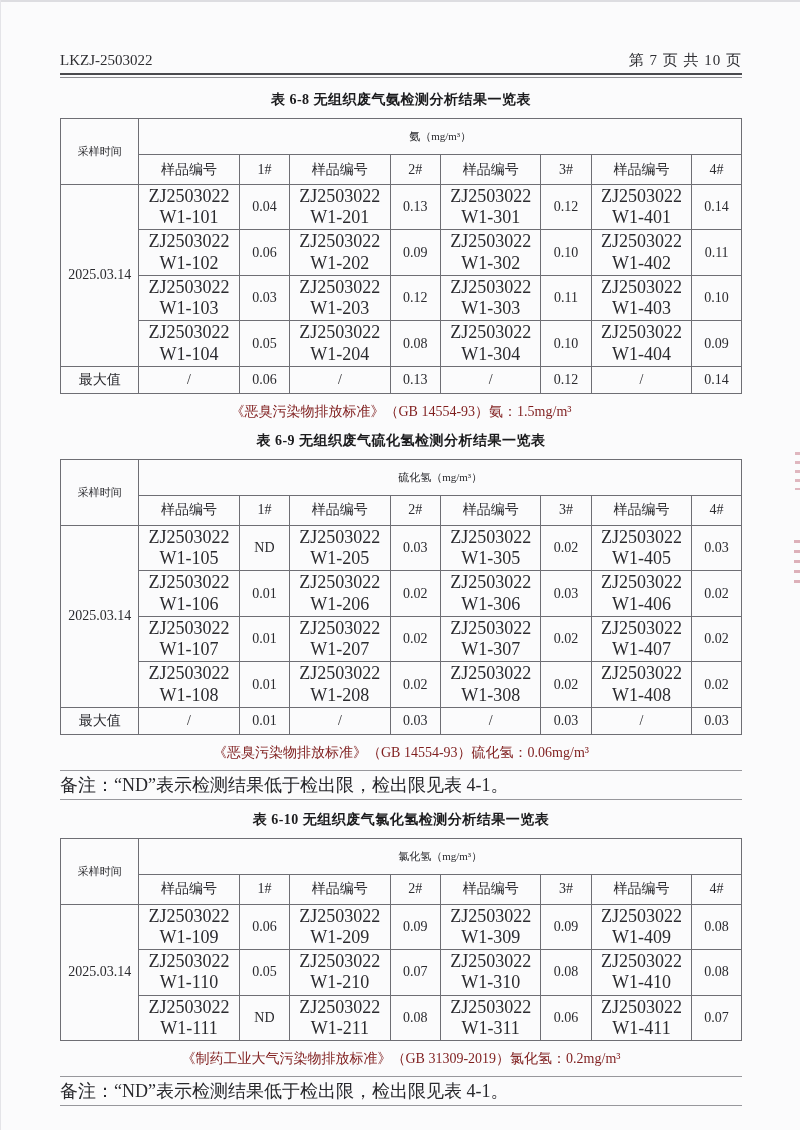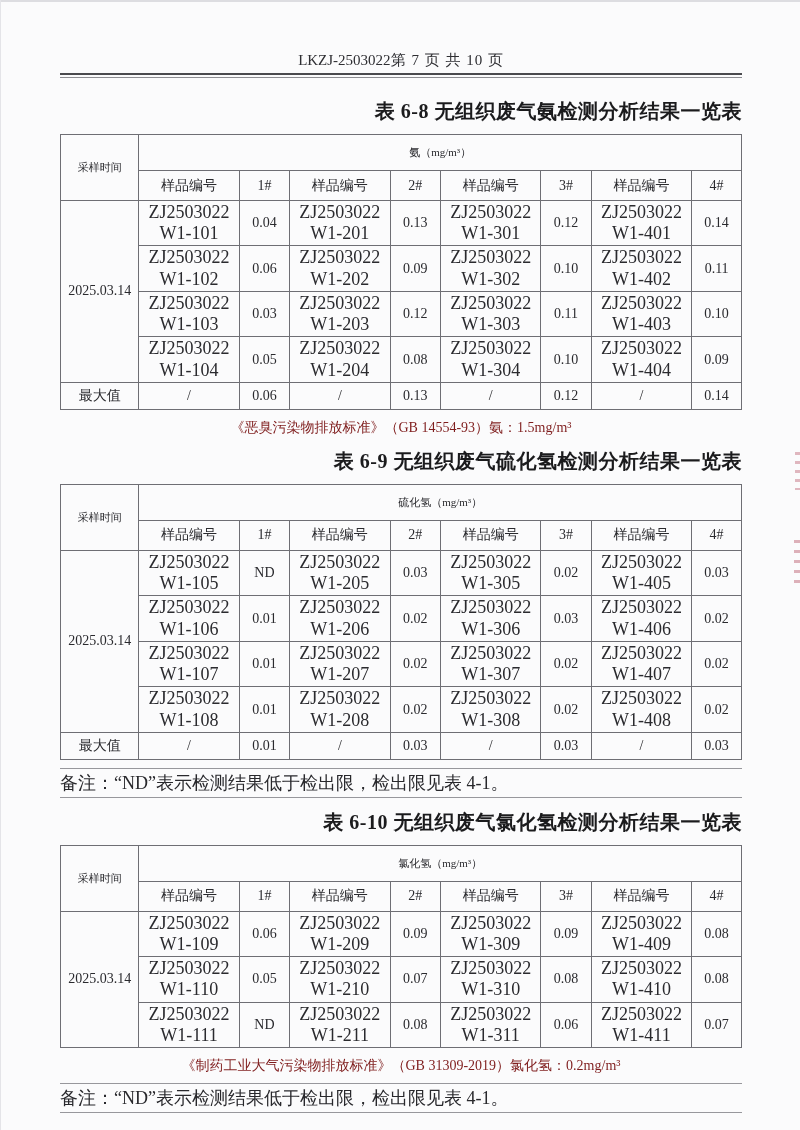--- a/index.html
+++ b/index.html
@@ -7,24 +7,24 @@
     width:800px;height:1130px;
     background:#fbfbfc;
     font-family:"Liberation Serif","DejaVu Serif",serif;
     color:#242424;
     position:relative;
     overflow:hidden;
   }
   .scan-edge-top{position:absolute;top:0;left:0;right:0;height:2px;background:#dddde1;}
   .scan-edge-left{position:absolute;top:0;left:0;bottom:0;width:1px;background:#e4e4e8;}
   .page{padding:50px 58px 0 60px;}
-  .doc-header{display:flex;justify-content:center;align-items:flex-end;font-size:15px;color:#2e2e32;line-height:20px;}
+  .doc-header{display:flex;justify-content:space-between;align-items:flex-end;font-size:15px;color:#2e2e32;line-height:20px;}
   .doc-header .right{letter-spacing:1px;}
   .header-rule{margin-top:3px;height:2px;border-top:2px solid #4a4a4e;border-bottom:1px solid #8d8d92;}
-  .tbl-title{font-size:20px;font-weight:bold;text-align:right;margin:20px 0 9px;letter-spacing:.5px;color:#1b1b1d;}
+  .tbl-title{font-size:14px;font-weight:bold;text-align:center;margin:13px 0 9px;letter-spacing:.5px;color:#1b1b1d;}
   .tbl-title.later{margin-top:11px;}
   table{width:100%;border-collapse:collapse;table-layout:fixed;color:#2a2a2e;}
   td{border:1px solid #6e6e74;text-align:center;vertical-align:middle;font-size:14px;padding:1px 2px;overflow:hidden;}
   tr.h1 td{height:33px;font-size:11px;}
   tr.h2 td{height:27px;}
   tr.dr td{height:35px;}
   tr.dr3 td{height:37px;}
   tr.mx td{height:24px;font-family:Liberation Serif, serif;}
   td.sid{white-space:pre-line;font-size:18px;line-height:1.18;}
   td.c-date{font-size:14px;}
@@ -241,20 +241,21 @@
         <td>0.01</td>
         <td>/</td>
         <td>0.03</td>
         <td>/</td>
         <td>0.03</td>
         <td>/</td>
         <td>0.03</td>
       </tr>
     </tbody>
   </table>
+  <p class="std-note">《恶臭污染物排放标准》（GB 14554-93）硫化氢：0.06mg/m³</p>
 
   <hr class="hr-line">
   <p class="remark">备注：“ND”表示检测结果低于检出限，检出限见表 4-1。</p>
   <hr class="hr-line" style="margin-top:0;">
 
   <div class="tbl-title later">表 6-10 无组织废气氯化氢检测分析结果一览表</div>
   <table>
     <colgroup>
       <col style="width:11.5%">
         <col style="width:14.75%">

